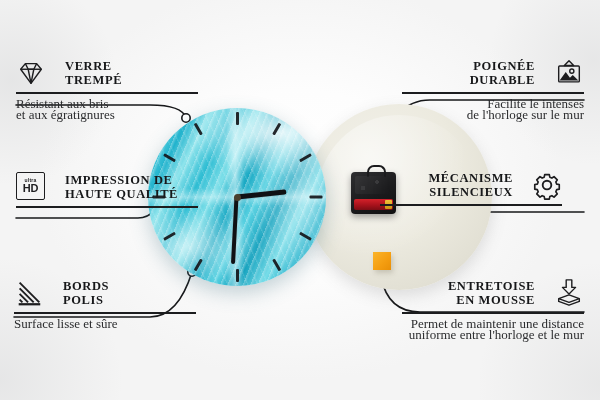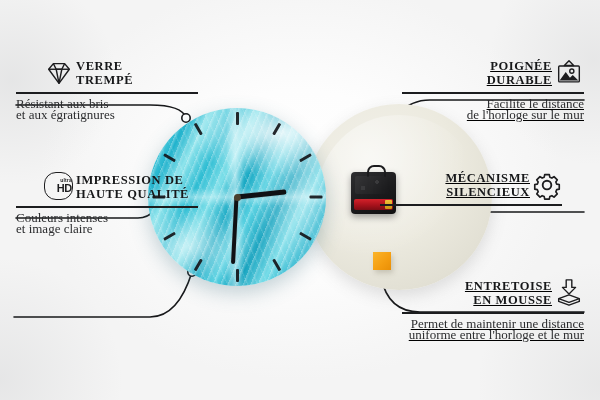--- a/index.html
+++ b/index.html
@@ -199,27 +199,26 @@
     border-radius: 50%;
     background: #4a3f2e;
   }
 
   
   .feature {
     position: absolute;
     width: 182px;
   }
   .feature.left  { text-align: left;  }
-  .feature.right { text-align: right; text-decoration: underline; }
+  .feature.right { text-align: right; }
 
   .feature-head {
     display: flex;
     align-items: center;
-    gap: 2px;
-    margin-left: 28px;
+    gap: 19px;
   }
   .feature.right .feature-head { flex-direction: row-reverse; }
 
   .feature-icon {
     flex: 0 0 auto;
     width: 30px;
     height: 30px;
     color: #1d1d1f;
   }
   .feature-icon svg { display: block; width: 100%; height: 100%; }
@@ -251,24 +250,24 @@
   #feature-hd-print       { left: 16px;  top: 172px; }
   #feature-polished-edges { left: 14px;  top: 278px; }
   #feature-durable-hanger { left: 402px; top: 58px;  }
   #feature-silent-movement{ left: 380px; top: 170px; }
   #feature-foam-spacer    { left: 402px; top: 278px; }
 
   .hd-badge {
     width: 27px;
     height: 26px;
     border: 1.8px solid #1d1d1f;
-    border-radius: 12px;
+    border-radius: 2px;
     display: flex;
     flex-direction: column;
-    align-items: flex-end;
+    align-items: center;
     justify-content: center;
     line-height: 1;
   }
   .hd-badge .ultra {
     font-family: "Liberation Sans", sans-serif;
     font-size: 5px;
     font-weight: bold;
     letter-spacing: .2px;
   }
   .hd-badge .hd {
@@ -366,45 +365,62 @@
           <span class="ultra">ultra</span>
           <span class="hd">HD</span>
         </span>
       </span>
       <span class="feature-title">
         <span>IMPRESSION DE</span><br>
         <span>HAUTE QUALITÉ</span>
       </span>
     </div>
     <div class="rule"></div>
+  </div>
+
+  <div class="feature left" id="feature-polished-edges">
+    <div class="feature-head">
+      <span class="feature-icon">
+        <svg viewBox="0 0 32 32" fill="none" stroke="currentColor" stroke-width="2" stroke-linecap="butt">
+          <path d="M6 5 L27 26"></path>
+          <path d="M6 11 L21 26"></path>
+          <path d="M6 17 L15 26"></path>
+          <path d="M6 23 L9 26"></path>
+          <path d="M5 28 H28" stroke-width="2.4"></path>
+        </svg>
+      </span>
+      <span class="feature-title">
+        <span>BORDS</span><br>
+        <span>POLIS</span>
+      </span>
+    </div>
+    <div class="rule"></div>
     <div class="feature-desc">
-      <span>Couleurs intenses</span><br>
-      <span>et image claire</span>
-    </div>
-  </div>
-
+      <span>Surface lisse et sûre</span>
+    </div>
+  </div>
 
   <div class="feature right" id="feature-durable-hanger">
     <div class="feature-head">
       <span class="feature-icon">
         <svg viewBox="0 0 32 32" fill="none" stroke="currentColor" stroke-width="1.5" stroke-linejoin="round">
           <path d="M16 3 L11 8 H21 Z"></path>
           <rect x="5" y="8.5" width="22" height="17" rx="1"></rect>
           <circle cx="19" cy="14" r="2.2"></circle>
           <path d="M6 24 L12.5 15 L17 21 L20 18 L26 24 Z" fill="currentColor" stroke="none"></path>
         </svg>
       </span>
       <span class="feature-title">
         <span>POIGNÉE</span><br>
         <span>DURABLE</span>
       </span>
     </div>
     <div class="rule"></div>
     <div class="feature-desc">
-      <span>Facilite le distance</span><br>
+      <span>Facilite le intenses</span><br>
       <span>de l'horloge sur le mur</span>
     </div>
   </div>
 
   <div class="feature right" id="feature-silent-movement">
     <div class="feature-head">
       <span class="feature-icon">
         <svg viewBox="0 0 32 32" fill="none" stroke="currentColor" stroke-width="2" stroke-linejoin="round">
           <path d="M13.2 4 h5.6 l.6 3.1 2.5 1.05 2.6-1.75 3.95 3.95 -1.75 2.6 1.05 2.5 3.1 .6 v5.6 l-3.1 .6 -1.05 2.5 1.75 2.6 -3.95 3.95 -2.6-1.75 -2.5 1.05 -.6 3.1 h-5.6 l-.6-3.1 -2.5-1.05 -2.6 1.75 -3.95-3.95 1.75-2.6 -1.05-2.5 -3.1-.6 v-5.6 l3.1-.6 1.05-2.5 -1.75-2.6 3.95-3.95 2.6 1.75 2.5-1.05 Z" transform="scale(0.88) translate(2.2 1.6)"></path>
           <circle cx="16" cy="16" r="4.6"></circle>

